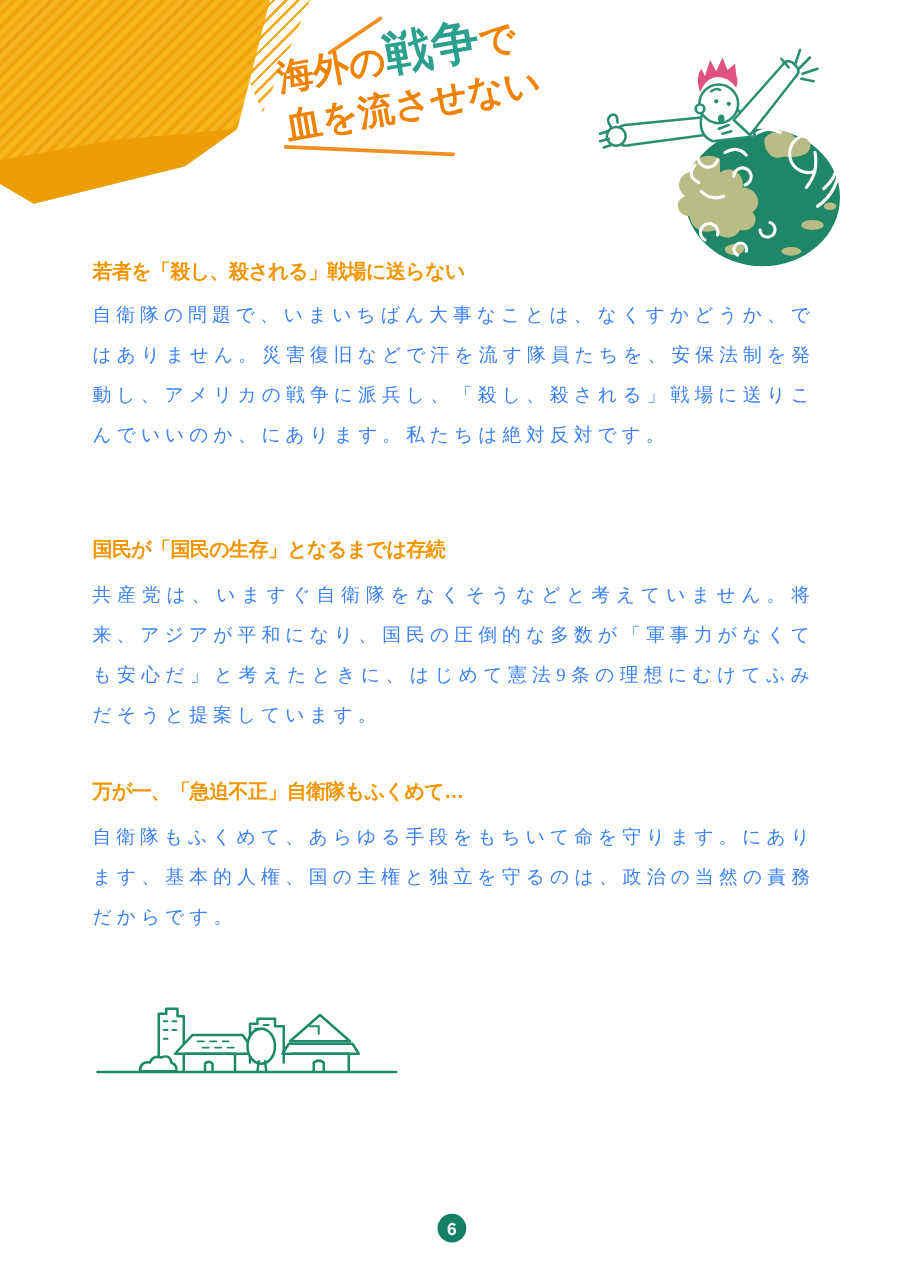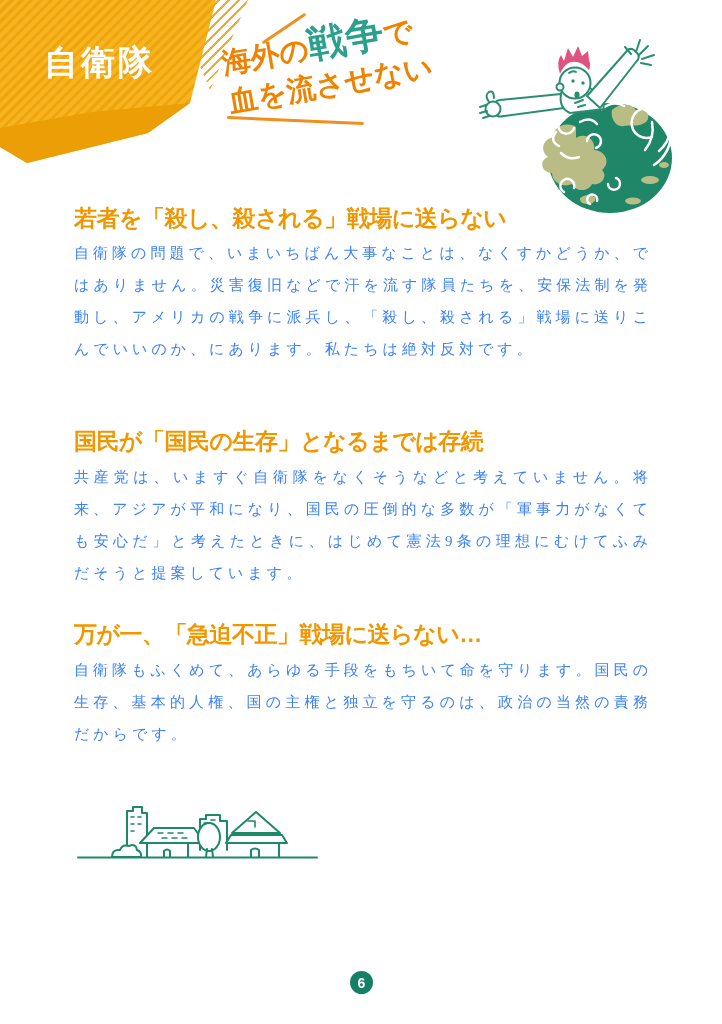--- a/index.html
+++ b/index.html
@@ -42,21 +42,21 @@
     position:absolute;left:258px;top:27px;width:52px;height:3px;
     background:#f08f1e;border-radius:2px;transform:rotate(-34deg);
   }
   .catch-underline{
     position:absolute;left:227px;top:119px;width:137px;height:3px;
     background:#f08f1e;border-radius:2px;transform:rotate(2.5deg);
   }
   
   .sec-heading{
     position:absolute;left:74px;width:590px;margin:0;
-    color:#f29600;font-size:23px;font-weight:bold;line-height:30px;letter-spacing:-0.5px;
+    color:#f29600;font-size:16px;font-weight:bold;line-height:30px;letter-spacing:-0.5px;
   }
   .sec-body{
     position:absolute;left:74px;width:578px;margin:0;
     color:#3b82f6;font-size:15px;line-height:32px;letter-spacing:4px;
     text-align:justify;
   }
   .h1{top:203px;} .p1{top:237px;}
   .h2{top:426px;} .p2{top:461px;font-family:Liberation Serif, serif;}
   .h3{top:619px;} .p3{top:654px;}
   
@@ -69,21 +69,20 @@
     display:flex;align-items:center;justify-content:center;
   }
 </style>
 </head>
 <body>
 
 <div class="banner-wrap">
   <div class="banner-edge-stripes"></div>
   <div class="banner-main"></div>
   <div class="banner-fold"></div>
-  <div class="banner-title">自衛隊</div>
 </div>
 
 <div class="catch-slash"></div>
 <div class="catchphrase">
   <div class="catch-line1"><span>海外の</span><span class="big-teal">戦争</span><span>で</span></div>
   <div class="catch-line2">血を流させない</div>
 </div>
 <div class="catch-underline"></div>
 
 <svg class="globe-illo" width="245" height="215" viewBox="0 0 245 215">
@@ -140,22 +139,22 @@
 
   <path d="M100,64 Q96,52 101,45 L104,51 L108,38 L113,47 L118,36 L122,46 L128,41 L129,50 Q131,55 129,60 Q121,50 111,52 Q104,54 100,64 Z" fill="#e0527f" stroke="none"></path>
 </svg>
 
 <h2 class="sec-heading h1">若者を「殺し、殺される」戦場に送らない</h2>
 <p class="sec-body p1">自衛隊の問題で、いまいちばん大事なことは、なくすかどうか、ではありません。災害復旧などで汗を流す隊員たちを、安保法制を発動し、アメリカの戦争に派兵し、「殺し、殺される」戦場に送りこんでいいのか、にあります。私たちは絶対反対です。</p>
 
 <h2 class="sec-heading h2">国民が「国民の生存」となるまでは存続</h2>
 <p class="sec-body p2">共産党は、いますぐ自衛隊をなくそうなどと考えていません。将来、アジアが平和になり、国民の圧倒的な多数が「軍事力がなくても安心だ」と考えたときに、はじめて憲法9条の理想にむけてふみだそうと提案しています。</p>
 
-<h2 class="sec-heading h3">万が一、「急迫不正」戦場に送らない…</h2>
-<p class="sec-body p3">自衛隊もふくめて、あらゆる手段をもちいて命を守ります。国民の生存、基本的人権、国の主権と独立を守るのは、政治の当然の責務だからです。</p>
+<h2 class="sec-heading h3">万が一、「急迫不正」自衛隊もふくめて…</h2>
+<p class="sec-body p3">自衛隊もふくめて、あらゆる手段をもちいて命を守ります。にあります、基本的人権、国の主権と独立を守るのは、政治の当然の責務だからです。</p>
 
 <svg class="town-illo" width="250" height="70" viewBox="0 0 250 70">
   <g fill="none" stroke="#1c8a69" stroke-width="2" stroke-linejoin="round" stroke-linecap="round">
 
     <path d="M57,64 L57,18 L63,18 L63,14 L72,14 L72,20 L77,20 L77,64" fill="#ffffff"></path>
     <path d="M61,24 h3 M61,31 h3 M61,38 h3 M68,24 h3 M68,31 h3" stroke-width="1.6"></path>
 
     <path d="M130,57 L130,26 L136,26 L136,22 L150,22 L150,28 L157,28 L157,57" fill="#ffffff"></path>
     <path d="M134,30 h4 M134,36 h4 M141,27 h4 M141,33 h4" stroke-width="1.6"></path>
 

